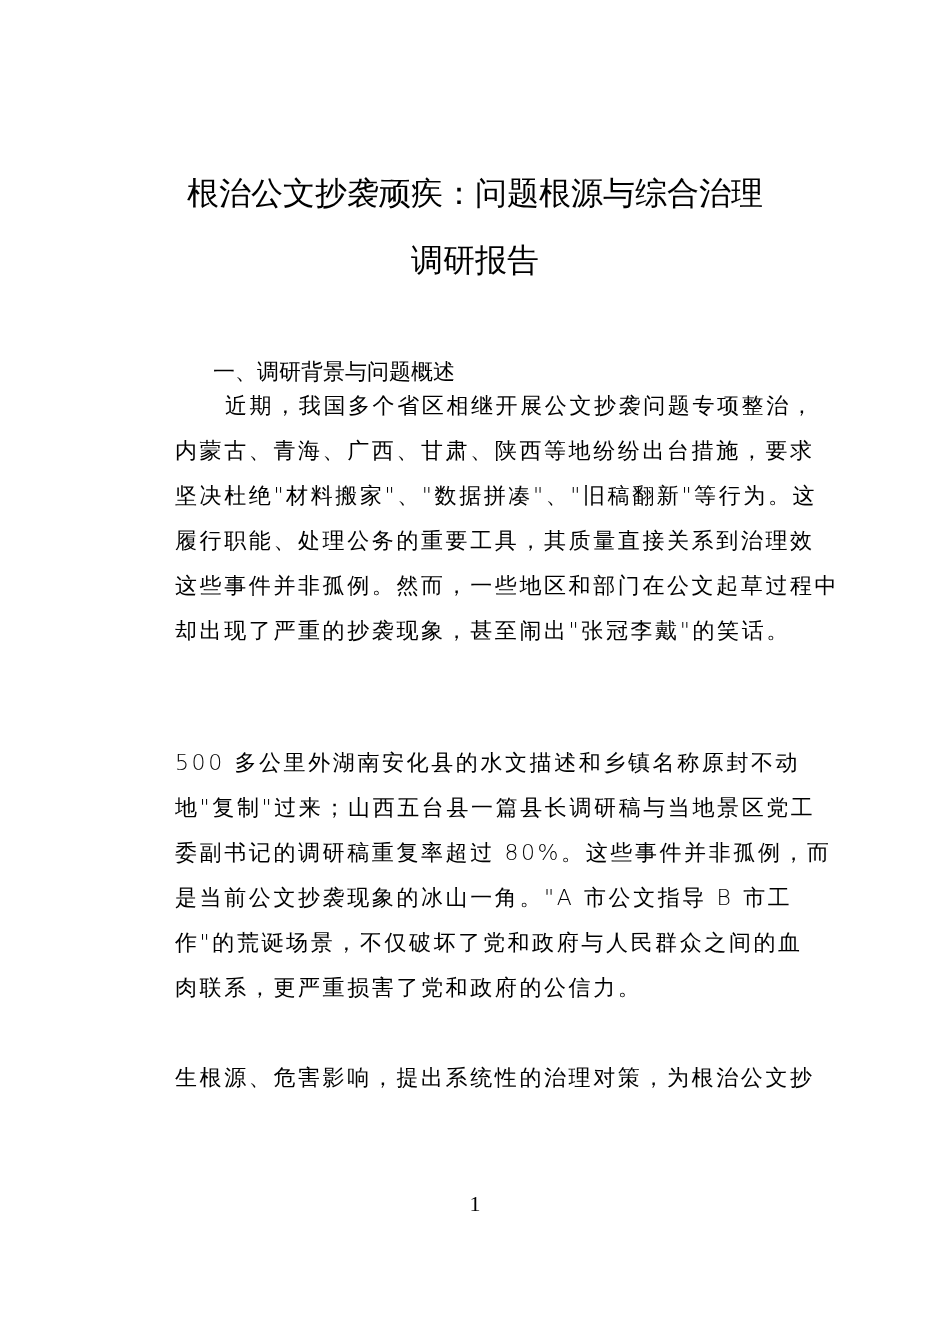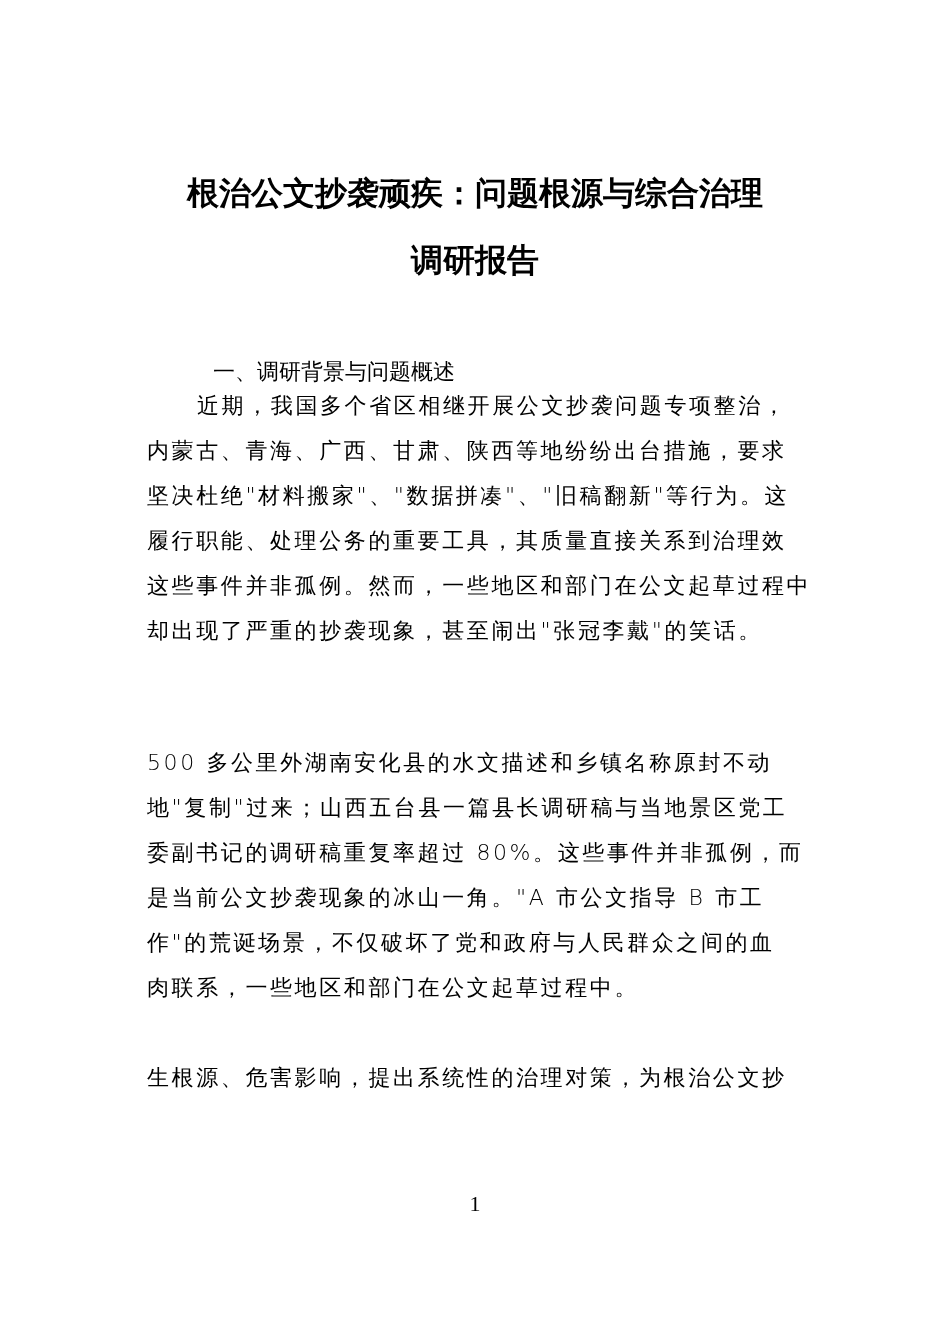--- a/index.html
+++ b/index.html
@@ -20,21 +20,21 @@
       left: 0; top: 0;
       width: 950px;
       height: 1344px;
       background: #ffffff;
     }
     .title {
       position: absolute;
       left: 140px;
       width: 670px;
       text-align: center;
-      font-weight: bold;
+      font-weight: normal;
       font-size: 32px;
       line-height: 36px;
       letter-spacing: 0px;
       margin: 0;
       font-family: "DejaVu Serif", "Liberation Serif", serif;
     }
     .title-line1 { top: 175px; }
     .title-line2 { top: 242px; }
     .heading {
       position: absolute;
@@ -56,20 +56,21 @@
       text-align: justify;
       text-align-last: left;
       font-family: "DejaVu Sans", "Liberation Sans", sans-serif;
       font-weight: 300;
       letter-spacing: 2.6px;
     }
     .line {
       display: block;
       white-space: nowrap;
       height: 45px;
+      margin-left: 28px;
     }
     .line.indent { padding-left: 50px; }
     .p1 { top: 383px; }
     .p2 { top: 740px; }
     .p3 { top: 1055px; }
     .page-number {
       position: absolute;
       left: 0;
       width: 950px;
       top: 1190px;
@@ -97,21 +98,21 @@
     <span class="line">这些事件并非孤例。然而，一些地区和部门在公文起草过程中</span>
     <span class="line">却出现了严重的抄袭现象，甚至闹出"张冠李戴"的笑话。</span>
   </div>
 
   <div class="body-text p2">
     <span class="line">500 多公里外湖南安化县的水文描述和乡镇名称原封不动</span>
     <span class="line">地"复制"过来；山西五台县一篇县长调研稿与当地景区党工</span>
     <span class="line">委副书记的调研稿重复率超过 80%。这些事件并非孤例，而</span>
     <span class="line">是当前公文抄袭现象的冰山一角。"A 市公文指导 B 市工</span>
     <span class="line">作"的荒诞场景，不仅破坏了党和政府与人民群众之间的血</span>
-    <span class="line">肉联系，一些地区和部门在公文起草过程中。</span>
+    <span class="line">肉联系，更严重损害了党和政府的公信力。</span>
   </div>
 
   <div class="body-text p3">
     <span class="line">生根源、危害影响，提出系统性的治理对策，为根治公文抄</span>
   </div>
 
   <div class="page-number">1</div>
 
 </div>
 

